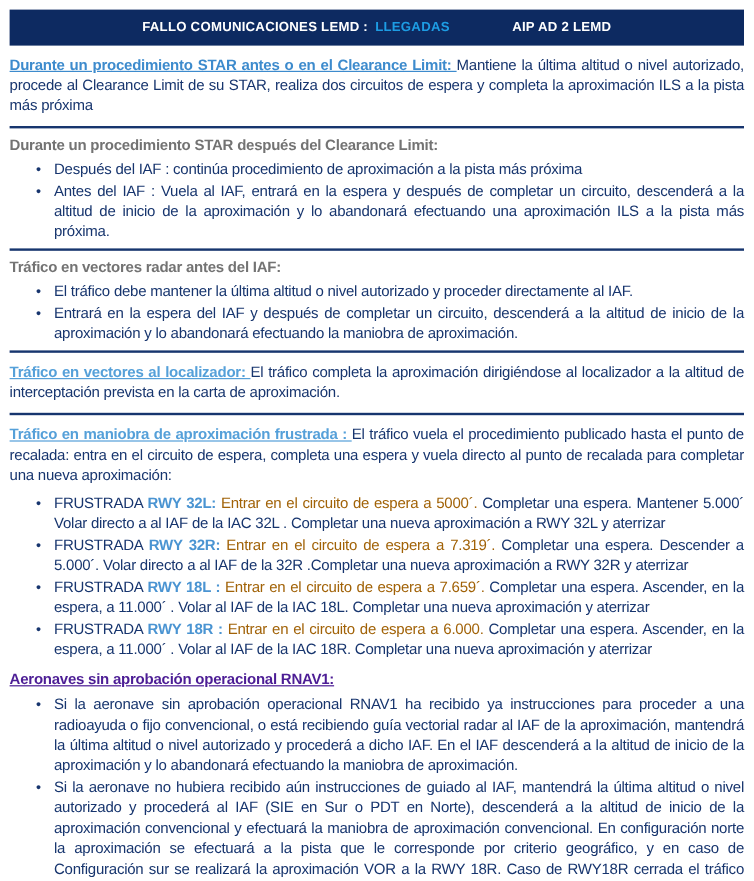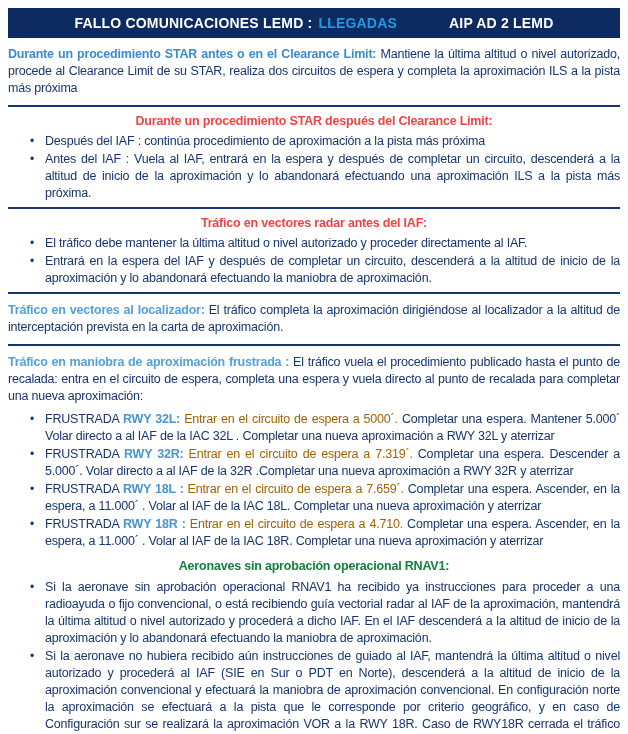--- a/index.html
+++ b/index.html
@@ -8,34 +8,34 @@
     font-family:"Liberation Sans","DejaVu Sans",sans-serif;
     color:#17356e;
     font-size:12.5px;line-height:17px;letter-spacing:-0.2px;
   }
   .page{padding:8px 8px 0 8px;box-sizing:border-box;width:628px;height:734px;}
 
   
   .band{
     background:#0d2a61;color:#ffffff;height:30px;
     display:flex;align-items:center;justify-content:center;gap:52px;
-    font-weight:bold;font-size:14px;letter-spacing:0.2px;
+    font-weight:bold;font-size:11px;letter-spacing:0.2px;
     margin-bottom:6px;
   }
   .band .hl{color:#1d9ce3;margin-left:6px;}
 
   
   .divider{border:none;border-top:2px solid #17356e;margin:5px 0 6px 0;}
 
   
   .para{margin:0;padding:2px 0 3px 0;text-align:justify;}
-  .h-inline{font-weight:bold;color:#55a0d9;}
+  .h-inline{font-weight:bold;color:#55a0d9;text-decoration:underline;}
   .h-inline.darker{color:#3d8bcd;}
-  .h-block{font-weight:bold;color:#ef4444;margin:4px 0 2px 0;text-align:center;}
-  .h-center{font-weight:bold;color:#15803d;text-align:center;margin:8px 0 4px 0;}
+  .h-block{font-weight:bold;color:#737373;margin:4px 0 2px 0;text-align:left;}
+  .h-center{font-weight:bold;color:#4c1d95;text-align:left;margin:8px 0 4px 0;text-decoration:underline;}
 
   
   ul.bullets{list-style:none;margin:3px 0 2px 0;padding:0;}
   ul.bullets li{
     position:relative;padding-left:37px;margin:0 0 1px 0;text-align:justify;
   }
   ul.bullets li::before{
     content:"•";position:absolute;left:22px;top:0;color:#17356e;font-size:12px;
   }
 
@@ -78,21 +78,21 @@
   <p class="para"><span class="h-inline">Tráfico en vectores al localizador: </span><span>El tráfico completa la aproximación dirigiéndose al localizador a la altitud de interceptación prevista en la carta de aproximación.</span></p>
 
   <hr class="divider">
 
   <p class="para"><span class="h-inline">Tráfico en maniobra de aproximación frustrada : </span><span>El tráfico vuela el procedimiento publicado hasta el punto de recalada: entra en el circuito de espera, completa una espera y vuela directo al punto de recalada para completar una nueva aproximación:</span></p>
 
   <ul class="bullets">
     <li><span>FRUSTRADA </span><span class="seg-rwy">RWY 32L: </span><span class="seg-entry">Entrar en el circuito de espera a 5000´. </span><span>Completar una espera. Mantener 5.000´ Volar directo a al IAF de la IAC 32L . Completar una nueva aproximación a RWY 32L y aterrizar</span></li>
     <li><span>FRUSTRADA </span><span class="seg-rwy">RWY 32R: </span><span class="seg-entry">Entrar en el circuito de espera a 7.319´. </span><span>Completar una espera. Descender a 5.000´. Volar directo a al IAF de la 32R .Completar una nueva aproximación a RWY 32R y aterrizar</span></li>
     <li><span>FRUSTRADA </span><span class="seg-rwy">RWY 18L : </span><span class="seg-entry">Entrar en el circuito de espera a 7.659´. </span><span>Completar una espera. Ascender, en la espera, a 11.000´ . Volar al IAF  de la IAC 18L. Completar una nueva aproximación y aterrizar</span></li>
-    <li><span>FRUSTRADA </span><span class="seg-rwy">RWY 18R : </span><span class="seg-entry">Entrar en el circuito de espera a 4.710. </span><span>Completar una espera. Ascender, en la espera, a 11.000´ . Volar al IAF  de la IAC 18R. Completar una nueva aproximación y aterrizar</span></li>
+    <li><span>FRUSTRADA </span><span class="seg-rwy">RWY 18R : </span><span class="seg-entry">Entrar en el circuito de espera a 6.000. </span><span>Completar una espera. Ascender, en la espera, a 11.000´ . Volar al IAF  de la IAC 18R. Completar una nueva aproximación y aterrizar</span></li>
   </ul>
 
   <div class="h-center">Aeronaves sin aprobación operacional RNAV1:</div>
   <ul class="bullets">
     <li>Si la aeronave sin aprobación operacional RNAV1 ha recibido ya instrucciones para proceder a una radioayuda o fijo convencional, o está recibiendo guía vectorial radar al IAF de la aproximación, mantendrá la última altitud o nivel autorizado y procederá a dicho IAF. En el IAF descenderá a la altitud de inicio de la aproximación y lo abandonará efectuando la maniobra de aproximación.</li>
     <li>Si la aeronave no hubiera recibido aún instrucciones de guiado al IAF, mantendrá la última altitud o nivel autorizado y procederá al IAF (SIE en Sur o PDT en Norte), descenderá a la altitud de inicio de la aproximación convencional y efectuará la maniobra de aproximación convencional. En configuración norte la aproximación se efectuará a la pista que le corresponde por criterio geográfico, y en caso de Configuración sur se realizará la aproximación VOR a la RWY 18R. Caso de RWY18R cerrada el tráfico deberá proceder  al aeródromo  alternativo.</li>
   </ul>
 
 </div>
 

